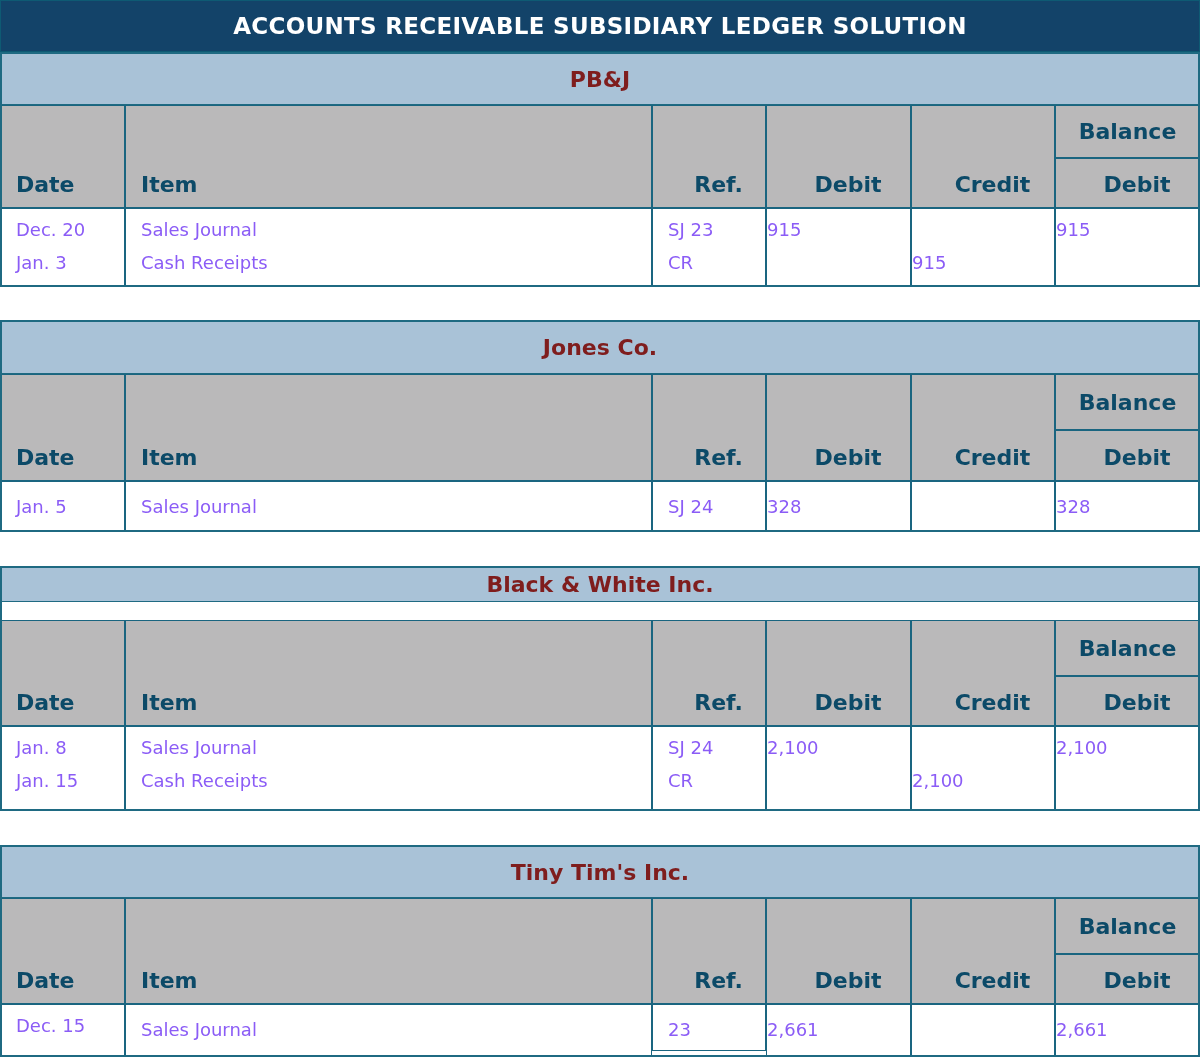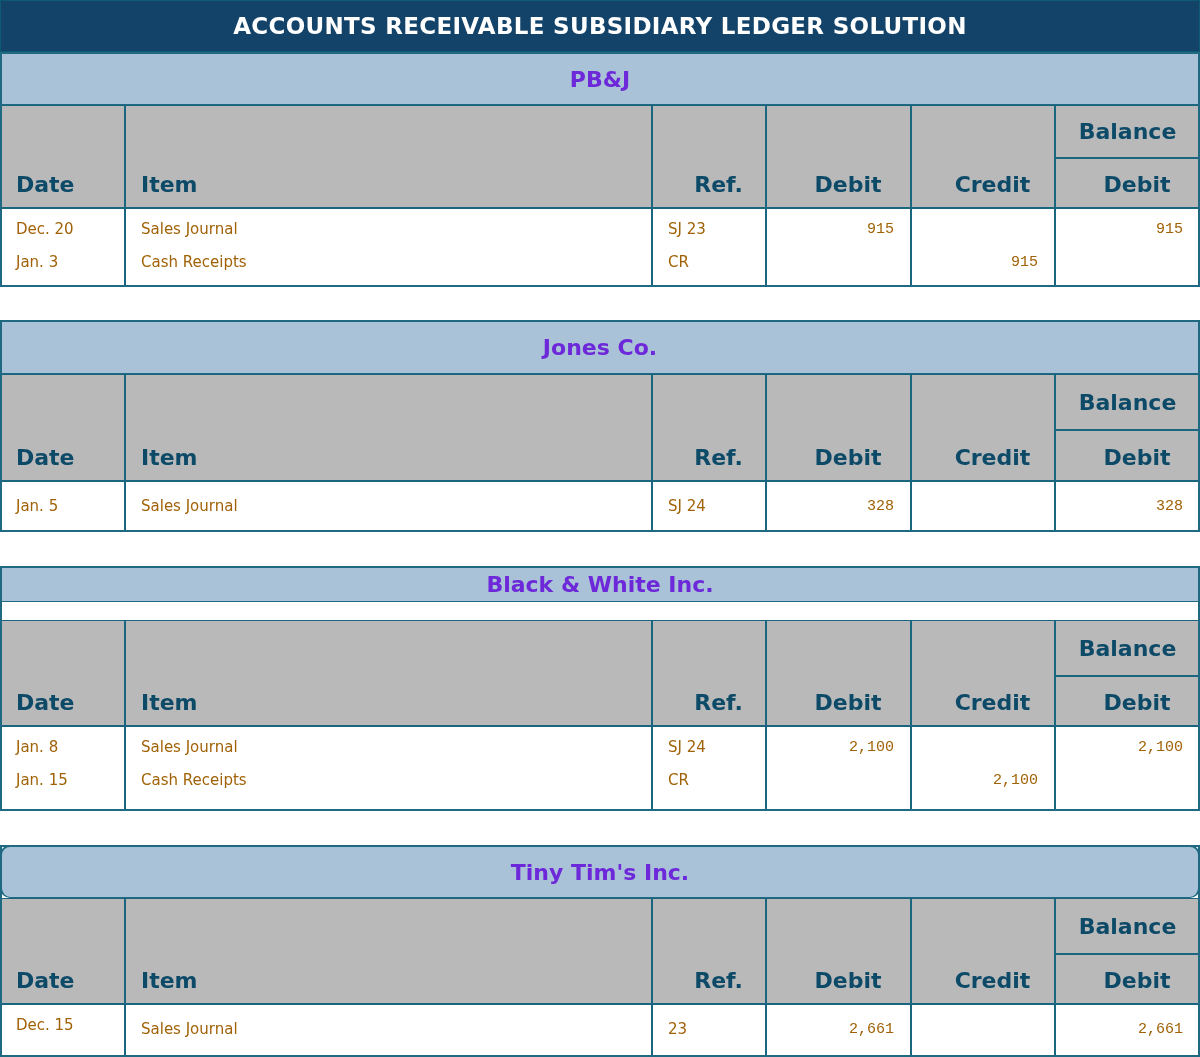--- a/index.html
+++ b/index.html
@@ -5,28 +5,28 @@
   html, body { margin:0; padding:0; background:#ffffff; }
   body { width:1200px; height:1057px; position:relative; overflow:hidden;
          font-family:"DejaVu Sans", "Liberation Sans", sans-serif; }
   .title-bar { position:absolute; left:0; top:0; width:1200px; height:52px;
                background:#134369; color:#ffffff; font-weight:bold; font-size:23px;
                display:flex; align-items:center; justify-content:center; letter-spacing:0.3px;
                box-sizing:border-box; border:1px solid #0e5a73; }
   .name-bar { position:absolute; left:0; top:0; width:1200px; height:54px; box-sizing:border-box;
               background:#a9c2d7; border:2px solid #1f6a82; border-bottom:1px solid #1f6a82;
               display:flex; align-items:center; justify-content:center;
-              font-weight:bold; font-size:22px; color:#6d28d9; }
+              font-weight:bold; font-size:22px; color:#7f1d1d; }
   .cell { position:absolute; box-sizing:border-box; border:1px solid #1a6580; }
   .hdr { background:#bab9ba; color:#0c4a68; font-weight:bold; font-size:22px; }
   .hdr span { position:absolute; bottom:10px; }
-  .body-cell { background:#ffffff; color:#a16207; font-size:15px; line-height:33px; padding-top:4px; }
+  .body-cell { background:#ffffff; color:#8b5cf6; font-size:18px; line-height:33px; padding-top:4px; }
   .body-cell .line { height:33px; white-space:nowrap; }
   .left { padding-left:15px; }
-  .right { text-align:right; padding-right:16px;font-family:Liberation Mono, monospace; }
+  .right { text-align:left; padding-right:16px; }
   .hdr.center span { left:0; right:0; text-align:center;margin-left:19px; }
   .hdr.leftpad span { left:15px; }
   .bal-top { display:flex; align-items:center; justify-content:center; }
   .bal-top span { position:static; }
   .outer { position:absolute; left:0; width:1200px; box-sizing:border-box; border:2px solid #1f6a82; pointer-events:none; }
 </style>
 </head>
 <body>
 
 <div class="title-bar">ACCOUNTS RECEIVABLE SUBSIDIARY LEDGER SOLUTION</div>
@@ -167,21 +167,21 @@
         <div class="line"></div>
         <div class="line">2,100</div>
       </div>
       <div class="cell body-cell right" style="left: 1055px; width: 145px; top: 726px; height: 85px;">
         <div class="line">2,100</div>
         <div class="line"></div>
       </div>
       <div class="outer" style="top: 566px; height: 245px;"></div>
     </div>
     <div>
-      <div class="name-bar" style="position: absolute; top: 845px; height: 53px; border-radius: 10px;">Tiny Tim's Inc.</div>
+      <div class="name-bar" style="position: absolute; top: 845px; height: 53px;">Tiny Tim's Inc.</div>
       <div class="cell hdr leftpad" style="left: 0px; width: 125px; top: 898px; height: 106px;">
         <span>Date</span>
       </div>
       <div class="cell hdr leftpad" style="left: 125px; width: 527px; top: 898px; height: 106px;">
         <span>Item</span>
       </div>
       <div class="cell hdr center" style="left: 652px; width: 114px; top: 898px; height: 106px;">
         <span>Ref.</span>
       </div>
       <div class="cell hdr center" style="left: 766px; width: 145px; top: 898px; height: 106px;">
@@ -195,21 +195,21 @@
       </div>
       <div class="cell hdr center" style="left: 1055px; width: 145px; top: 954px; height: 50px;">
         <span>Debit</span>
       </div>
       <div class="cell body-cell left" style="left: 0px; width: 125px; top: 1004px; height: 53px; padding-top: 4px;">
         <div class="line">Dec. 15</div>
       </div>
       <div class="cell body-cell left" style="left: 125px; width: 527px; top: 1004px; height: 53px; padding-top: 8px;">
         <div class="line">Sales Journal</div>
       </div>
-      <div class="cell body-cell left" style="left: 652px; width: 114px; top: 1004px; height: 53px; padding-top: 8px;">
+      <div class="cell body-cell left" style="left: 652px; width: 114px; top: 1004px; height: 47px; padding-top: 8px;">
         <div class="line">23</div>
       </div>
       <div class="cell body-cell right" style="left: 766px; width: 145px; top: 1004px; height: 53px; padding-top: 8px;">
         <div class="line">2,661</div>
       </div>
       <div class="cell body-cell right" style="left: 911px; width: 144px; top: 1004px; height: 53px; padding-top: 8px;">
         <div class="line"></div>
       </div>
       <div class="cell body-cell right" style="left: 1055px; width: 145px; top: 1004px; height: 53px; padding-top: 8px;">
         <div class="line">2,661</div>

